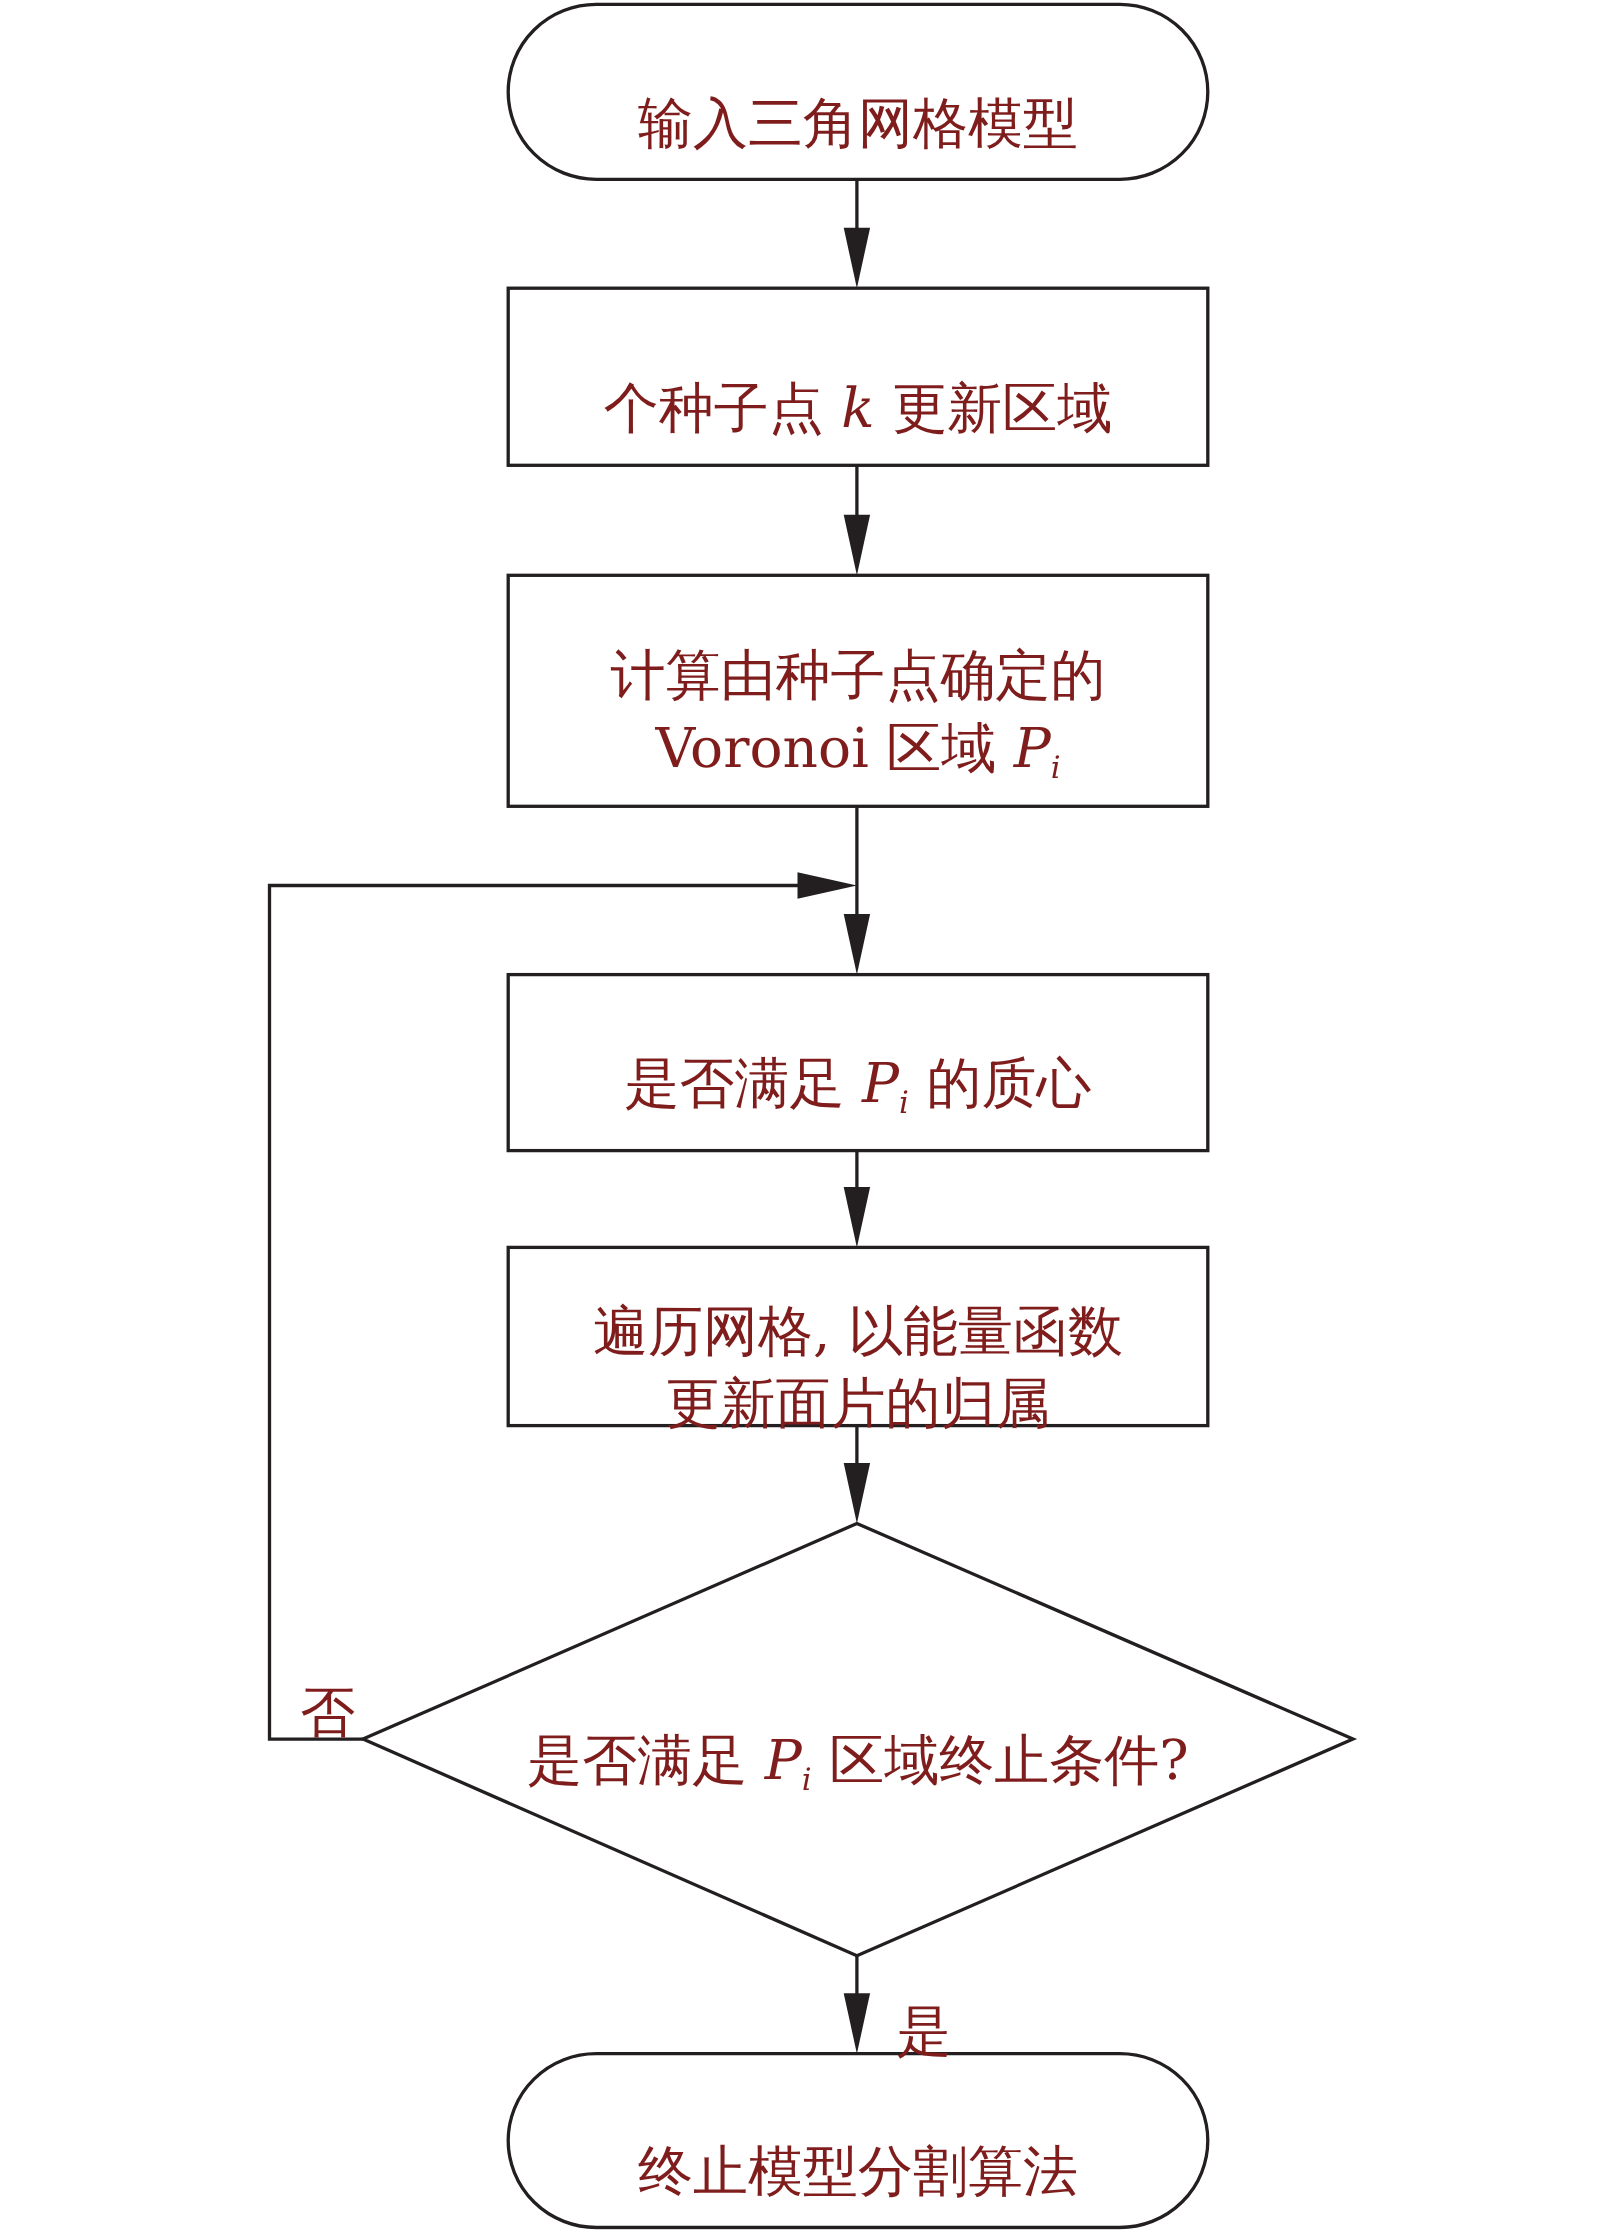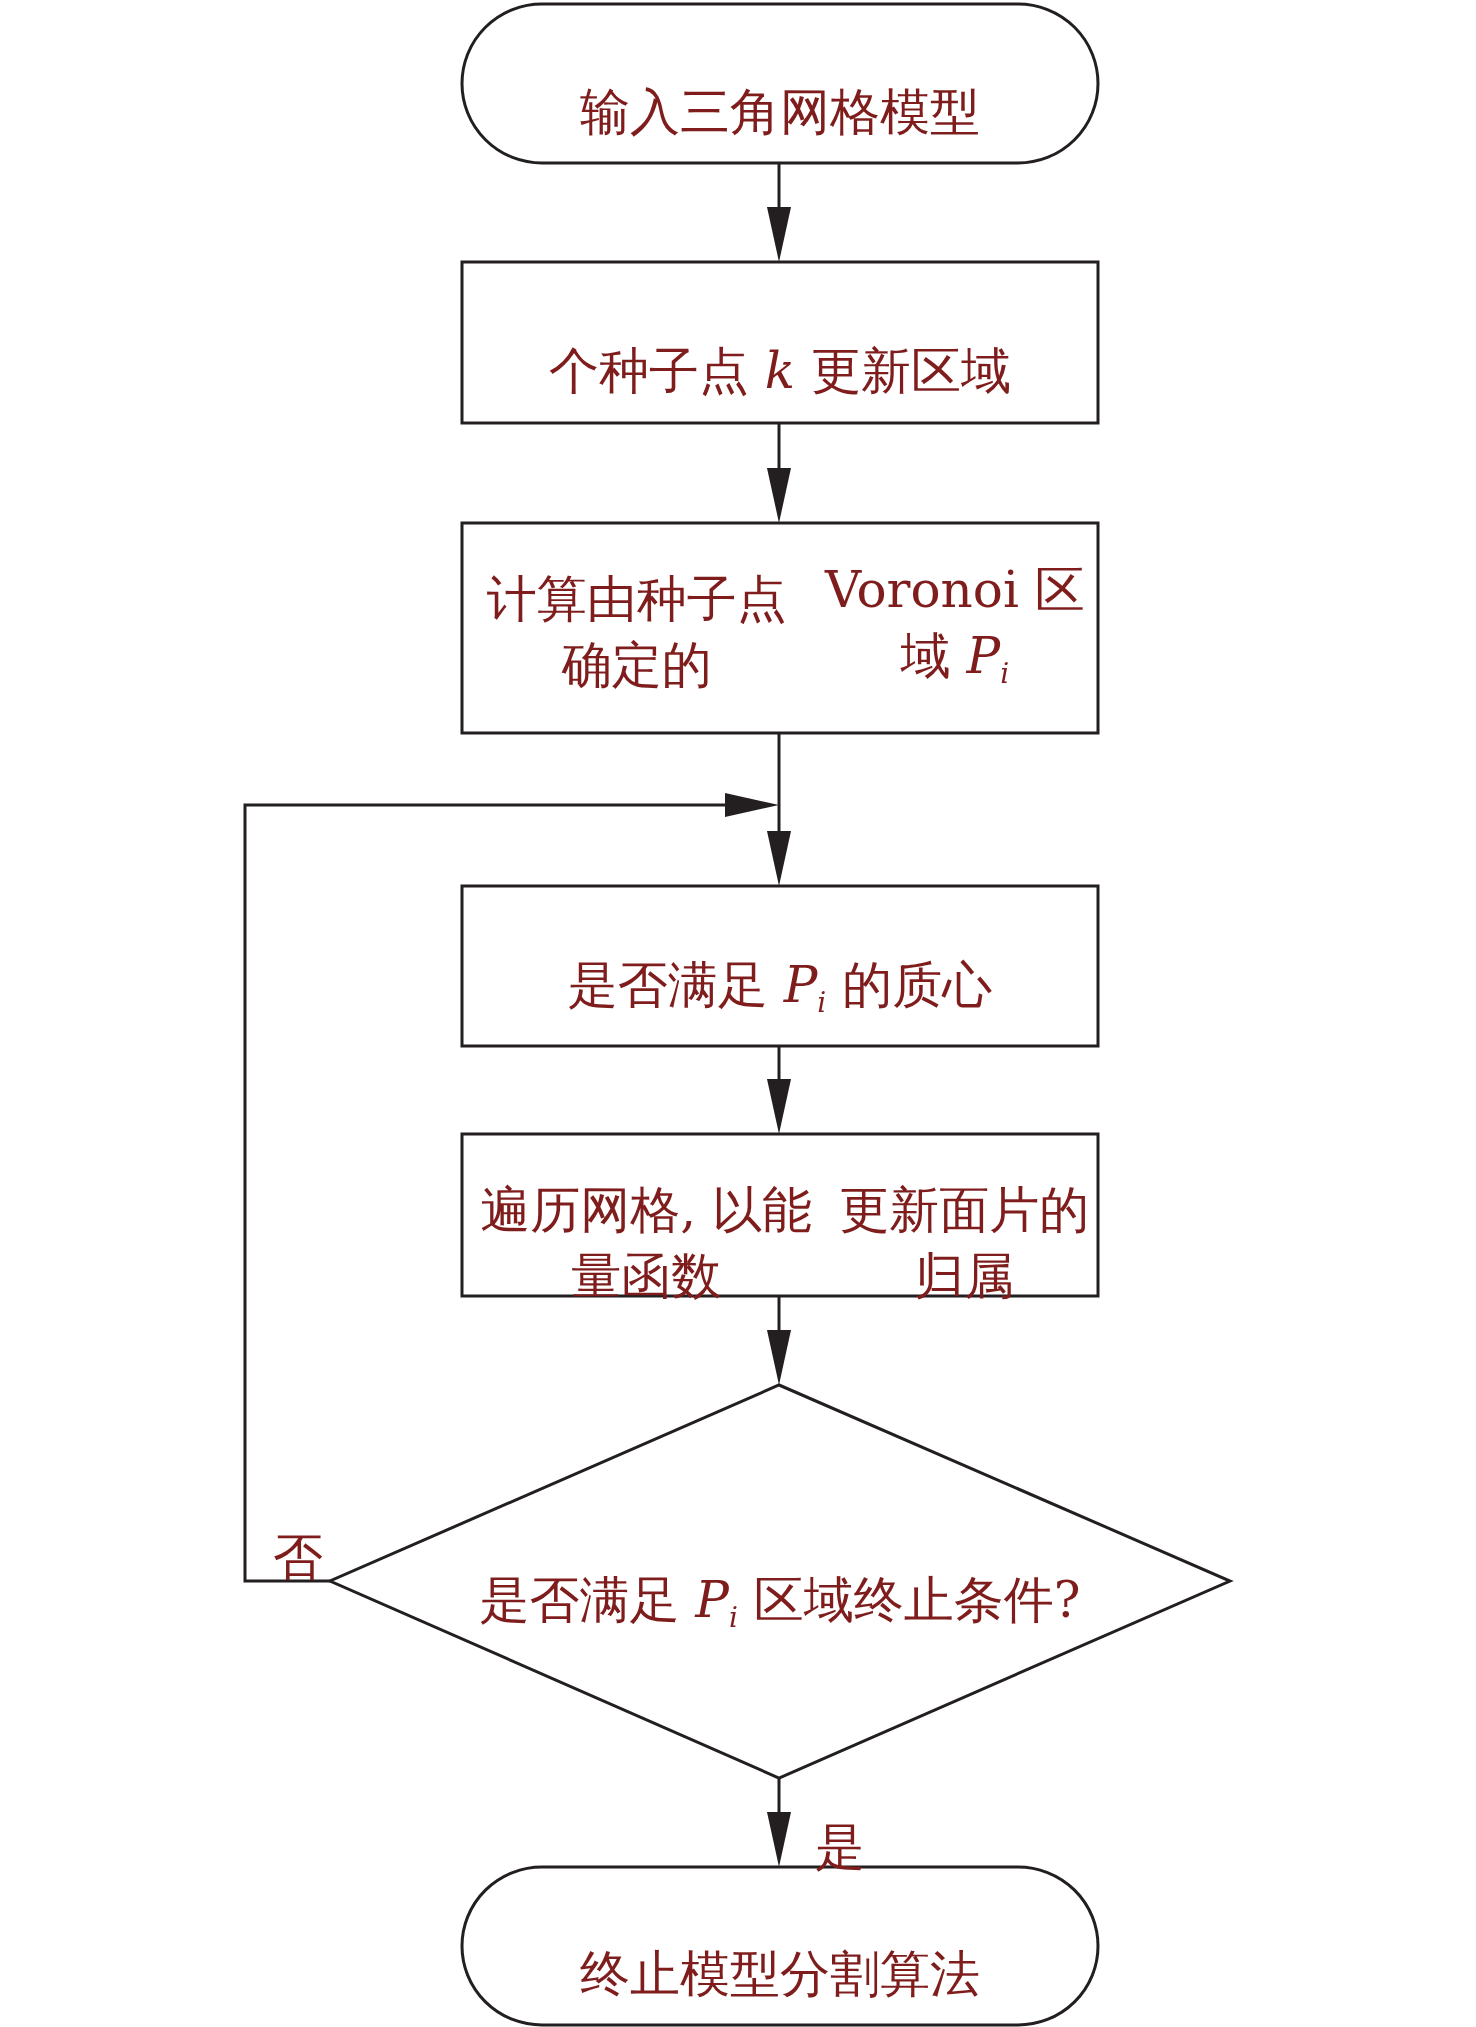--- a/index.html
+++ b/index.html
@@ -53,34 +53,34 @@
 <div class="lbl" style="left:462px;top:4px;width:636px;height:159px;">
   <span>输入三角网格模型</span>
 </div>
 
 <div class="lbl" style="left:462px;top:262px;width:636px;height:161px;">
   <span>
     <span>个种子点 </span><span class="it">k</span><span> 更新区域</span>
   </span>
 </div>
 
-<div class="lbl" style="left:462px;top:499px;width:636px;height:210px;flex-direction:row;">
+<div class="lbl" style="left:462px;top:523px;width:636px;height:210px;flex-direction:column;">
   <div>计算由种子点确定的</div>
   <div>
     <span>Voronoi 区域 </span><span class="it">P</span><sub>i</sub>
   </div>
 </div>
 
 <div class="lbl" style="left:462px;top:886px;width:636px;height:160px;">
   <span>
     <span>是否满足 </span><span class="it">P</span><sub>i</sub><span> 的质心</span>
   </span>
 </div>
 
-<div class="lbl" style="left:462px;top:1134px;width:636px;height:162px;flex-direction:row;">
+<div class="lbl" style="left:462px;top:1134px;width:636px;height:162px;flex-direction:column;">
   <div>遍历网格, 以能量函数</div>
   <div>更新面片的归属</div>
 </div>
 
 <div class="lbl" style="left:330px;top:1540px;width:900px;height:82px;text-align:right;">
   <span>
     <span>是否满足 </span><span class="it">P</span><sub>i</sub><span> 区域终止条件?</span>
   </span>
 </div>
 

